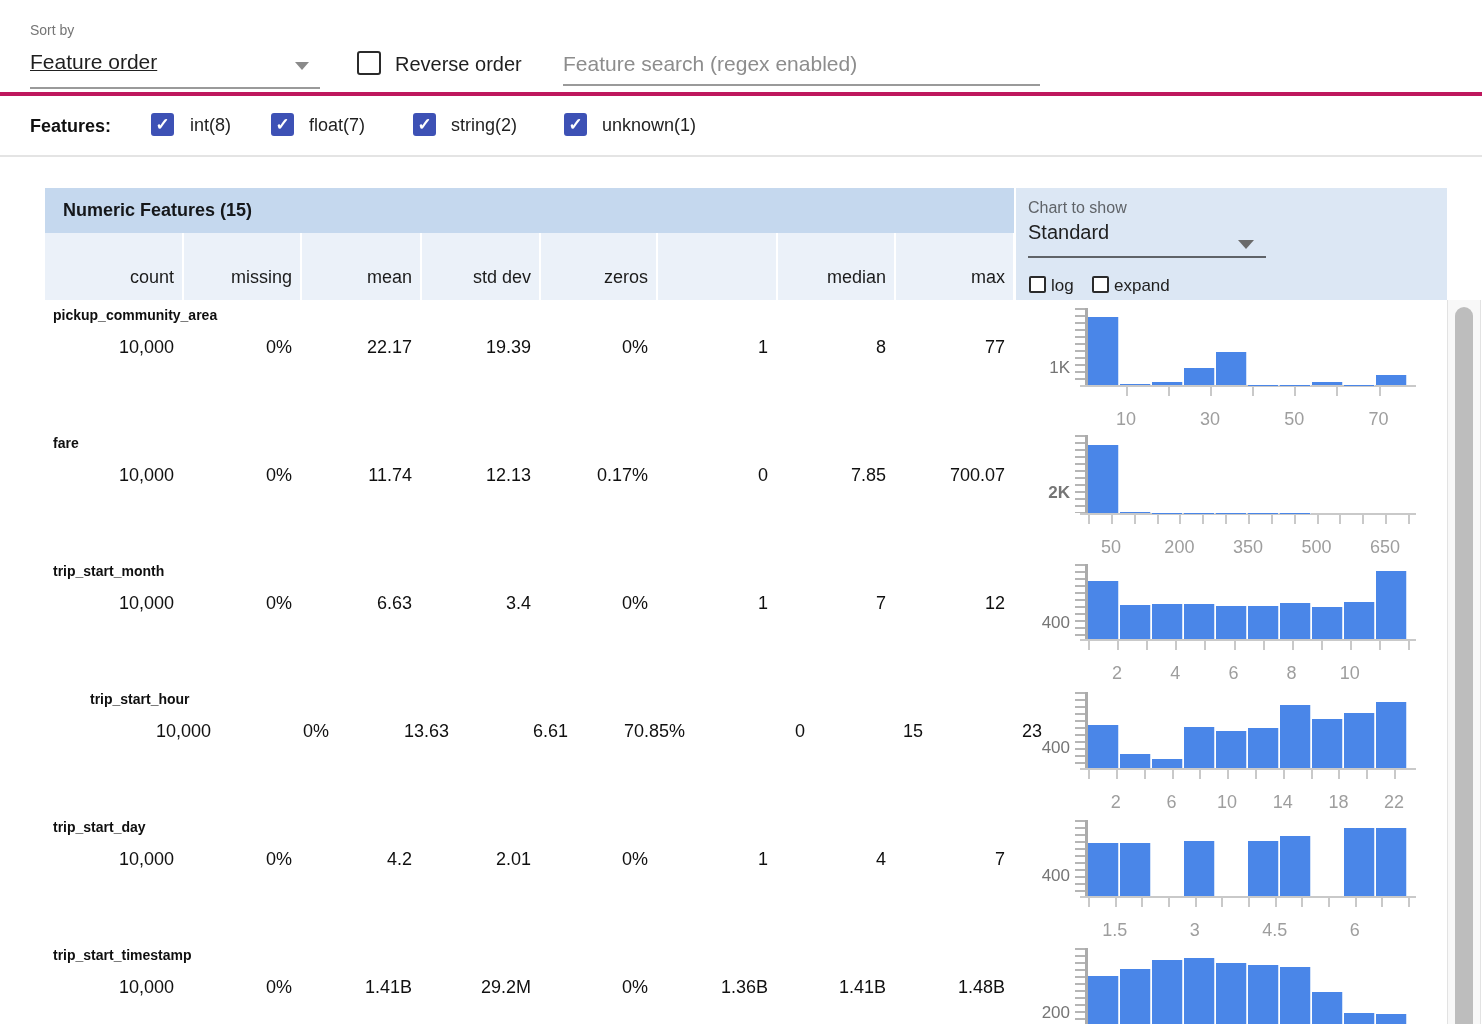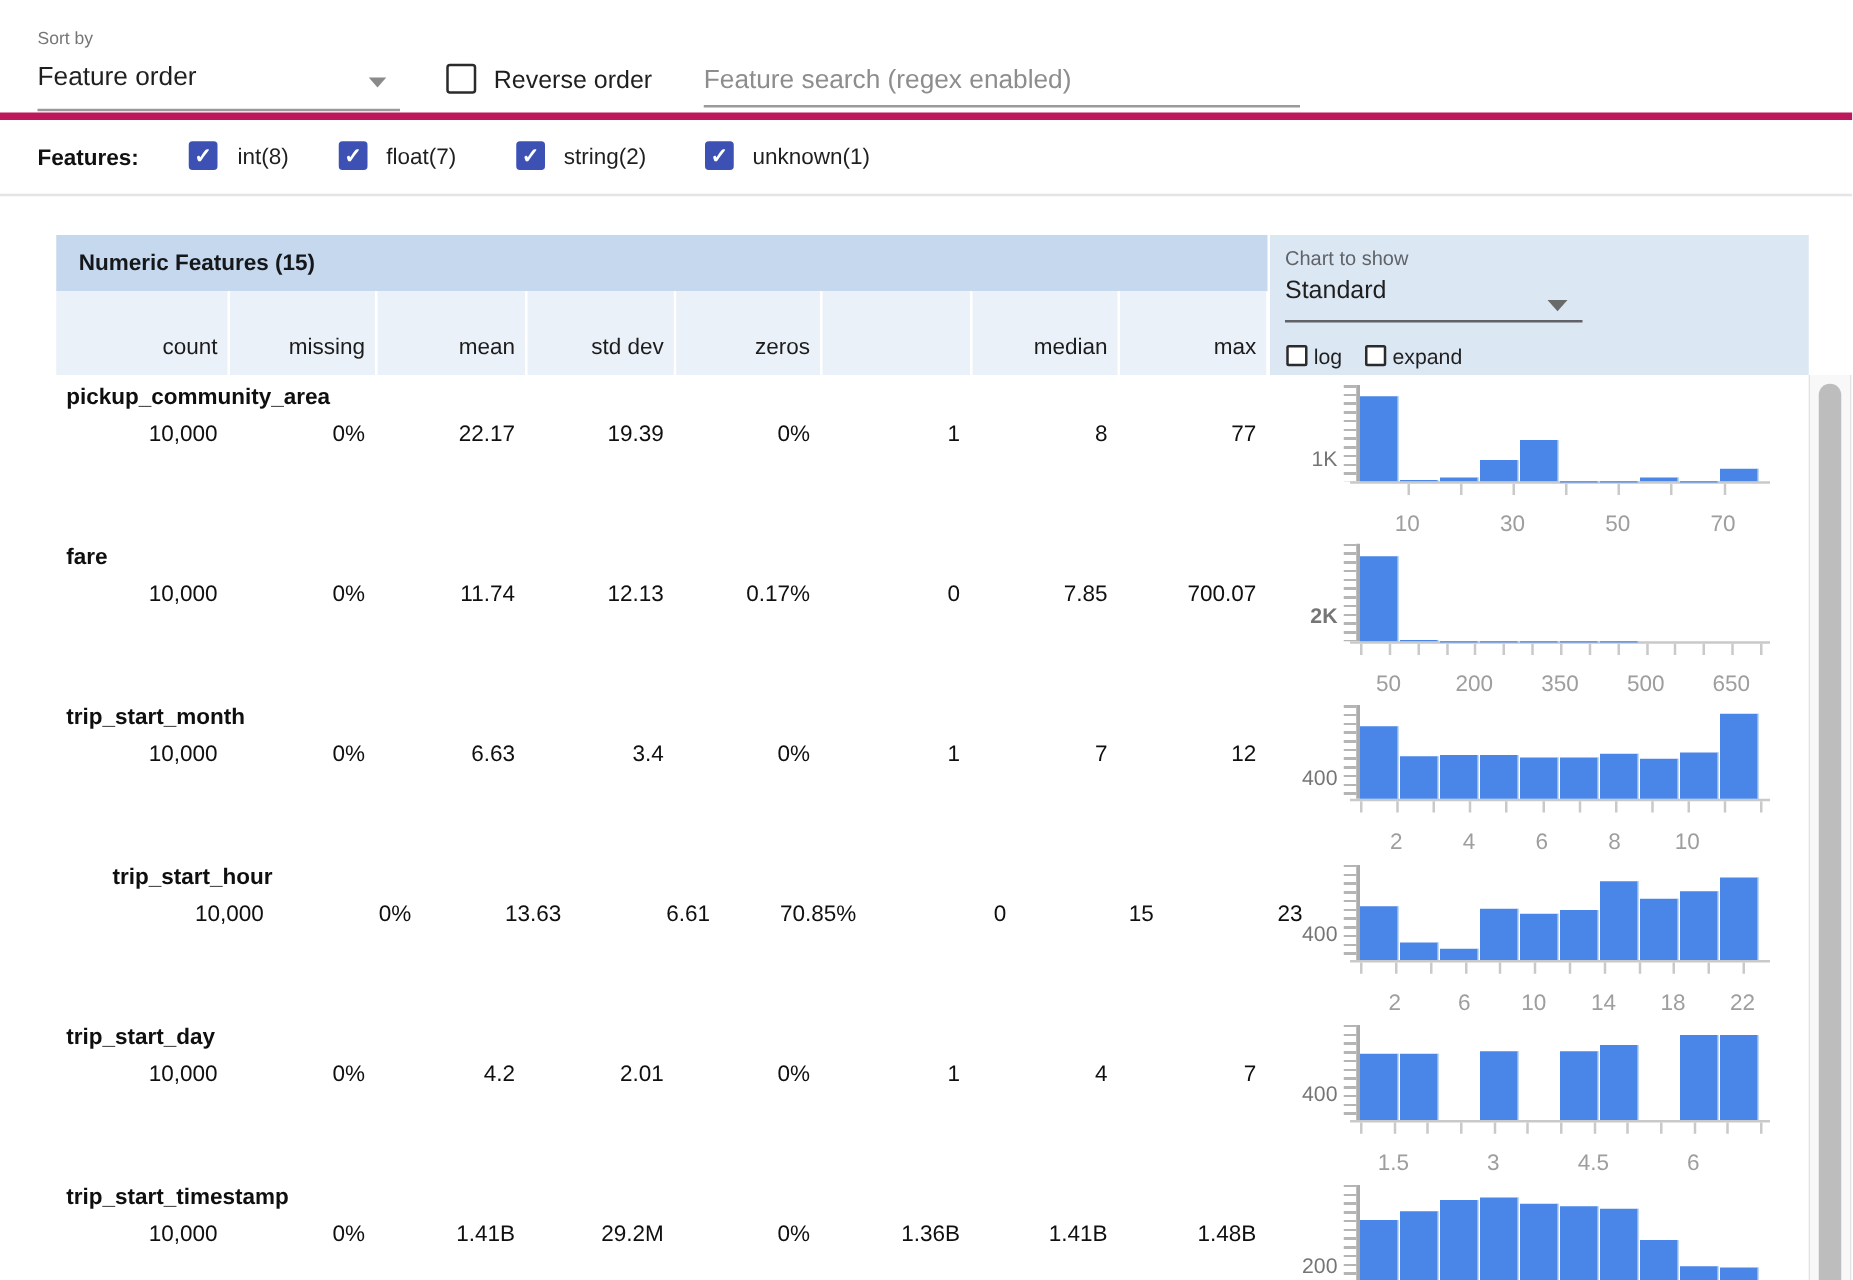--- a/index.html
+++ b/index.html
@@ -2,23 +2,23 @@
 <html><head>
 <meta charset="utf-8">
 <style>
   * { margin:0; padding:0; box-sizing:border-box; }
   html,body { width:1482px; height:1024px; overflow:hidden; background:#fff;
     font-family:"Liberation Sans", sans-serif; color:#212121; }
   #app { position:relative; width:1482px; height:1024px; overflow:hidden; background:#fff; }
   .abs { position:absolute; }
 
   
-  .toolbar { left:0; top:0; width:1482px; height:96px; background:#fff; border-bottom:6px solid #be185d; }
+  .toolbar { left:0; top:0; width:1482px; height:96px; background:#fff; border-bottom:4px solid #be185d; }
   .sortby-caption { left:30px; top:22px; font-size:14px; color:#757575; }
-  .select-control { height:34px; cursor:pointer; }
+  .select-control { height:34px; cursor:pointer;text-decoration:underline; }
   .select-value { font-size:21px; color:#1f1f1f; }
   .underline { height:2px; background:#9a9a9a; }
   .chev { width:0; height:0; border-left:7px solid transparent; border-right:7px solid transparent;
     border-top:8px solid #8a8a8a; }
   .cb { border:2.5px solid #2b2b2b; border-radius:3px; background:#fff; cursor:pointer; position:absolute; }
   .cb.checked { background:#3d51b5; border-color:#3d51b5; }
   .cb.checked::after { content:"✓"; position:absolute; left:0; top:0; right:0; bottom:0;
     color:#fff; font-weight:bold; text-align:center; }
   .toolbar-label { font-size:20px; color:#1f1f1f; }
   #search-input { left:563px; top:44px; width:477px; height:42px; border:none; outline:none;
@@ -46,21 +46,21 @@
   .chart-to-show { position:absolute; left:12px; top:11px; font-size:16px; color:#5f6368; }
   .chart-select-value { position:absolute; left:12px; top:33px; font-size:20px; color:#1f1f1f; }
   .chart-select-underline { position:absolute; left:12px; top:68px; width:238px; height:2px; background:#5f6368; }
   .chart-select-chev { position:absolute; left:222px; top:52px; border-left:8px solid transparent;
     border-right:8px solid transparent; border-top:9px solid #6a6a6a; width:0; height:0; }
   .mini-cb { width:17px; height:17px; border-width:2px; border-radius:2px; }
   .mini-label { position:absolute; top:88px; font-size:17px; color:#1f1f1f; }
 
   
   .frow { position:absolute; left:0; width:1482px; height:128px; background:#fff; }
-  .fname { position:absolute; left:53px; top:7px; font-size:18px; font-weight:bold; color:#0f0f0f; }
+  .fname { position:absolute; left:53px; top:7px; font-size:14px; font-weight:bold; color:#0f0f0f; }
   .cell { position:absolute; top:37px; height:24px; display:flex; justify-content:flex-end;
     padding-right:8px; font-size:18px; color:#101010; }
   .c0 { left:45px;  width:137px; } .c1 { left:182px; width:118px; }
   .c2 { left:300px; width:120px; } .c3 { left:420px; width:119px; }
   .c4 { left:539px; width:117px; } .c5 { left:656px; width:120px; }
   .c6 { left:776px; width:118px; } .c7 { left:894px; width:119px; }
 
   
   .hchart { position:absolute; left:1088px; width:320px; }
   .hbar { position:absolute; bottom:0; background:#4a86e8; border-right:1px solid rgba(255,255,255,0.75); }

